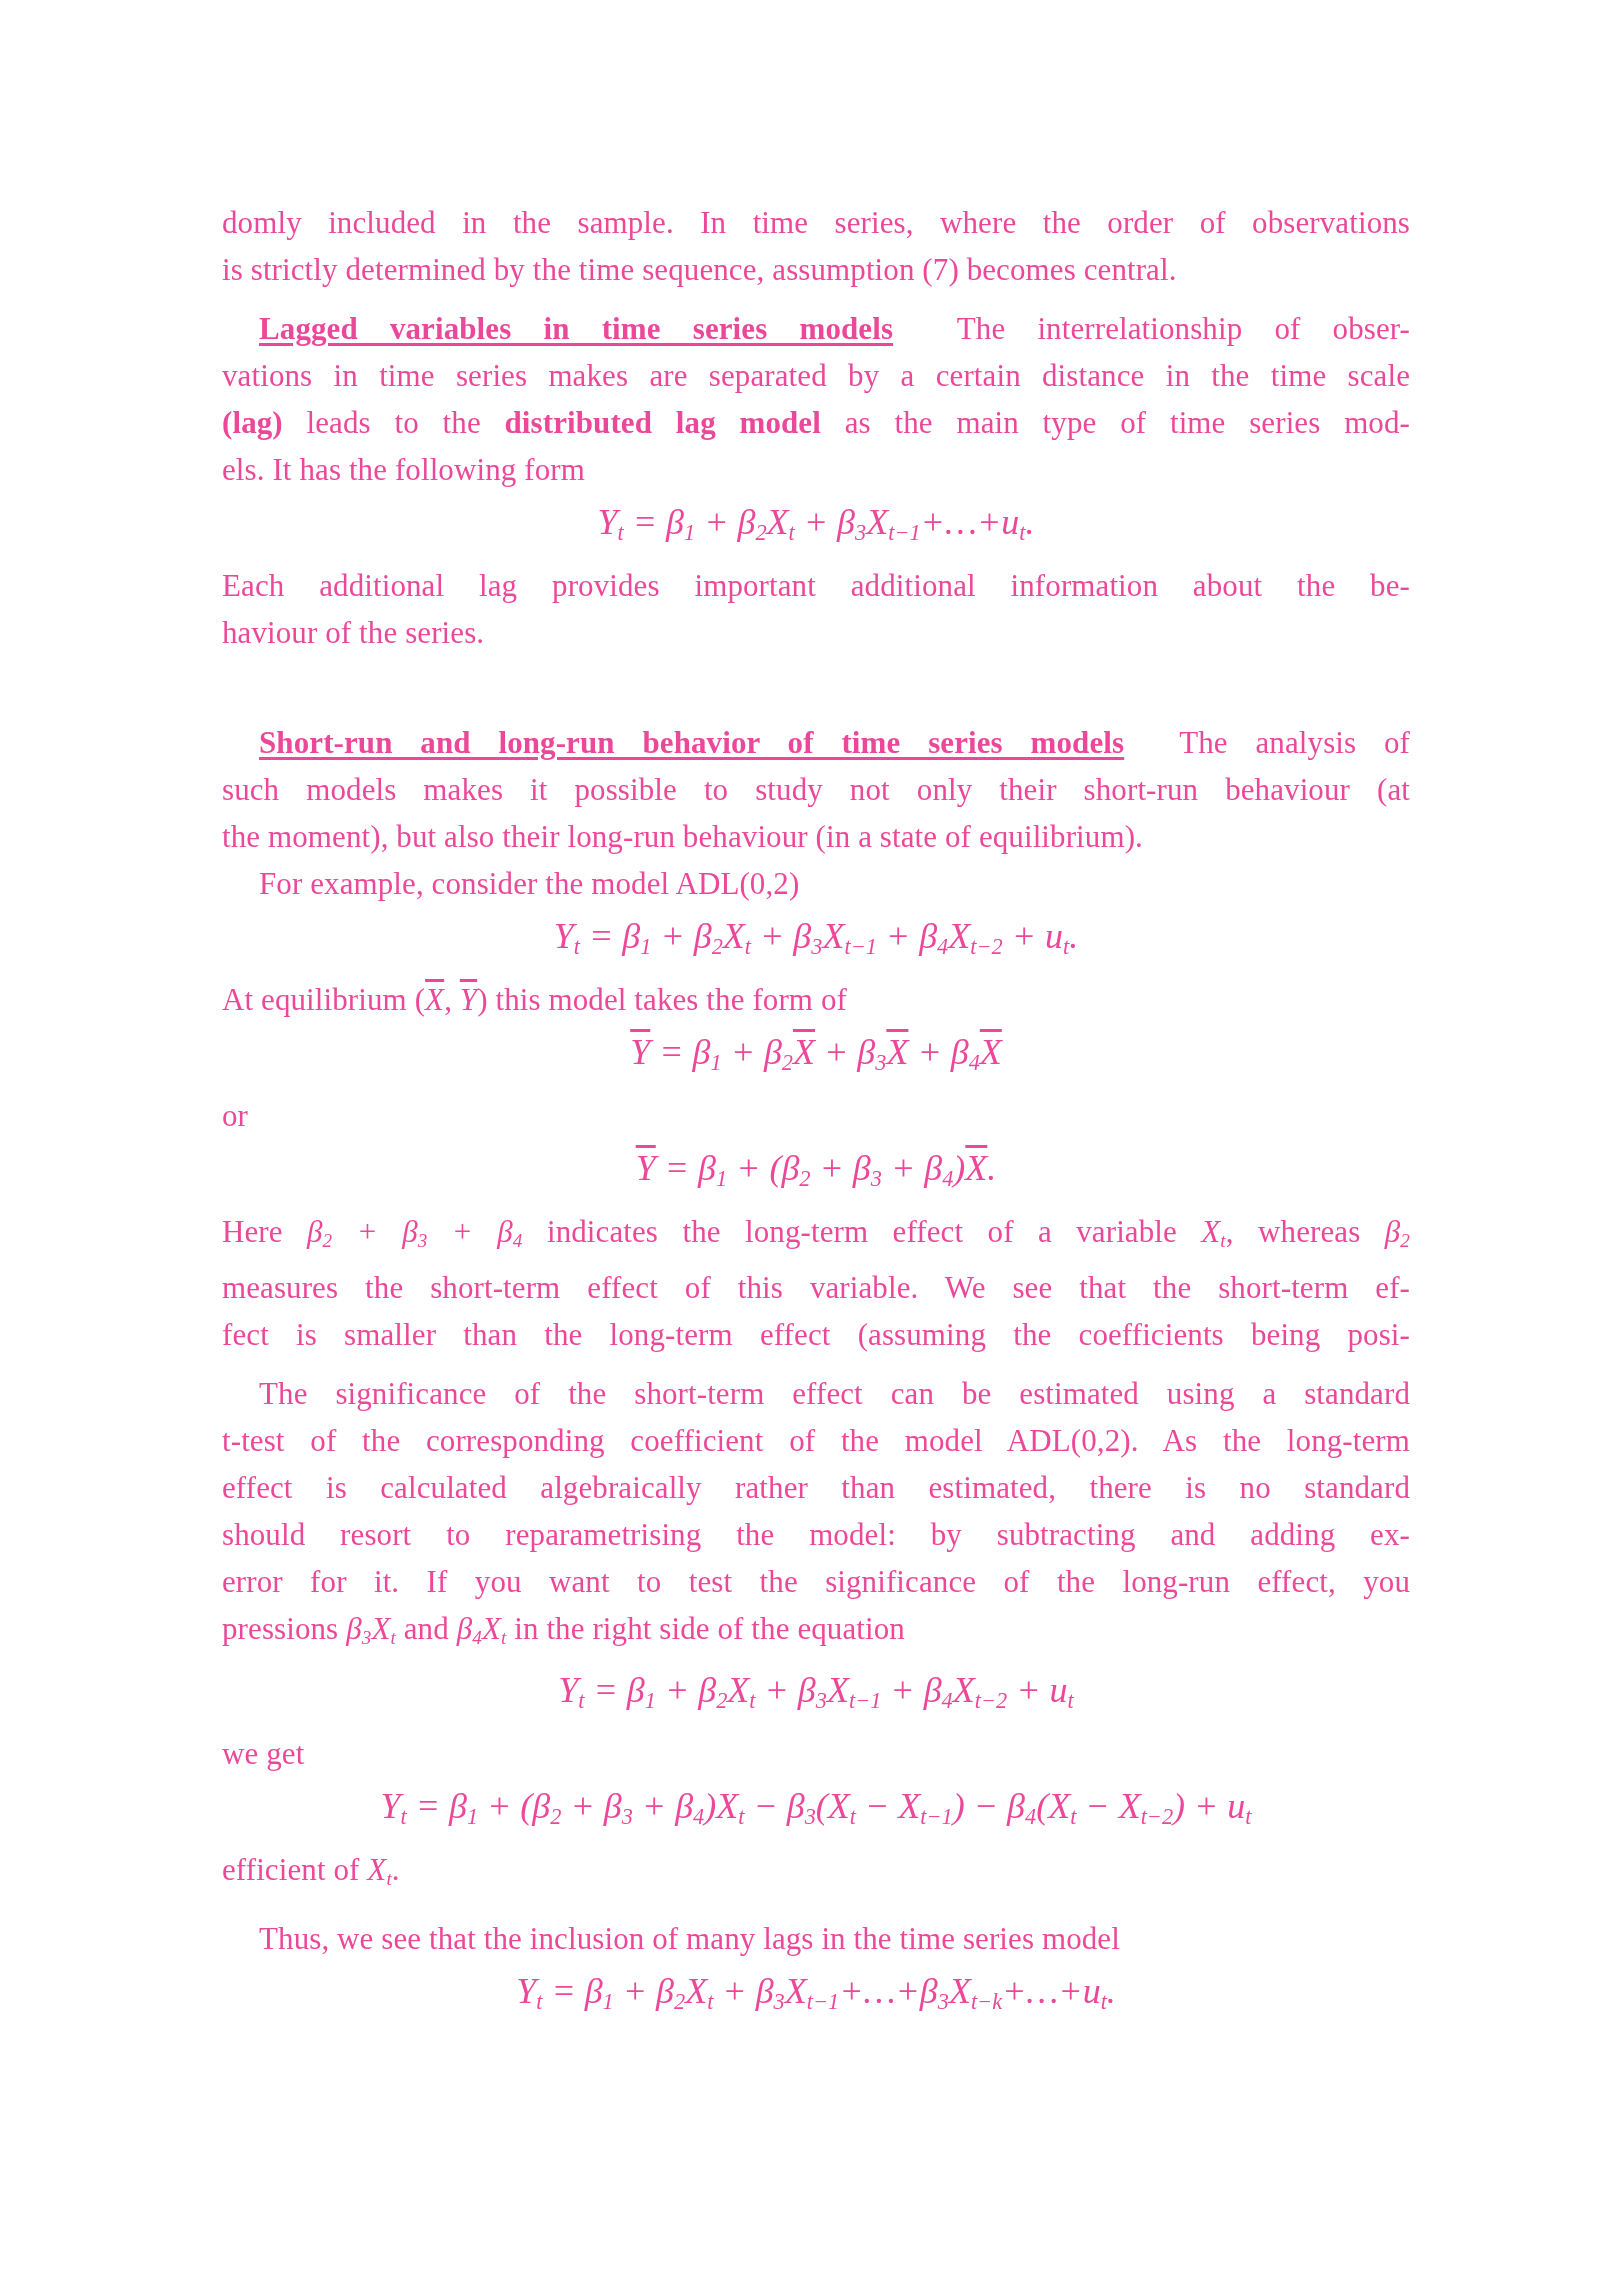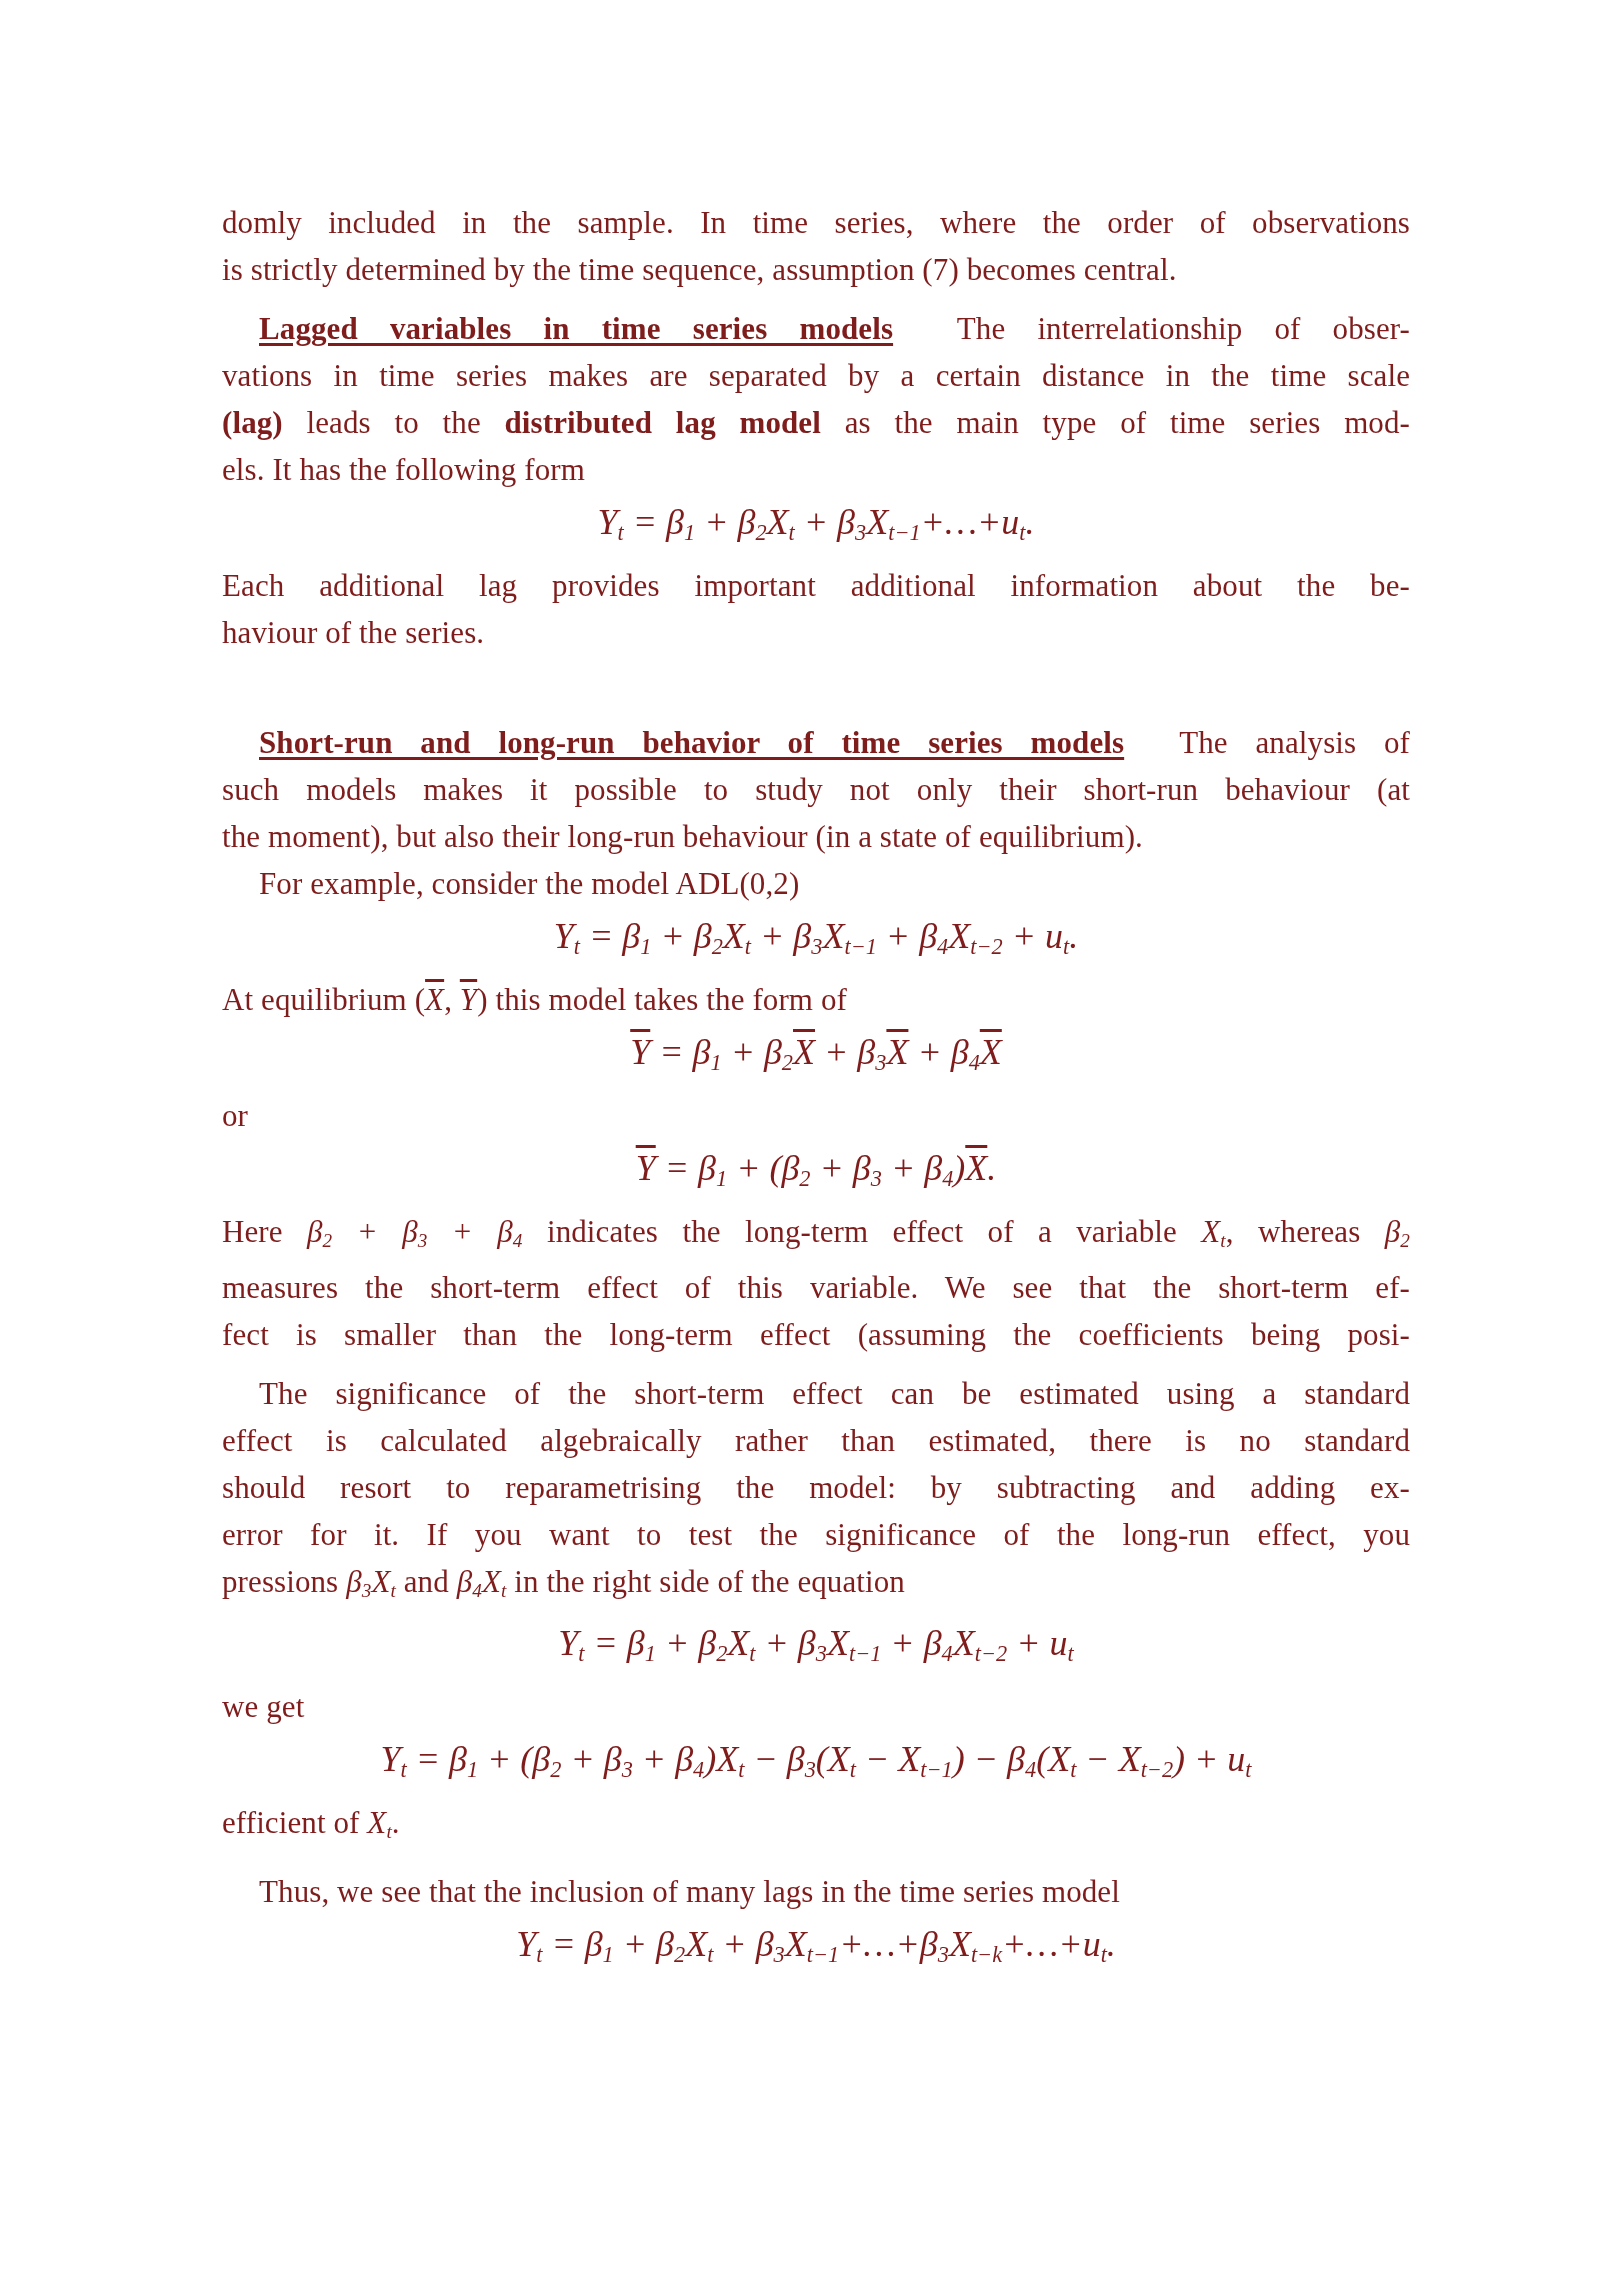--- a/index.html
+++ b/index.html
@@ -41,21 +41,21 @@
   .u{text-decoration:underline;margin-top:29px;}
   .i{font-style:italic;}
   .bar{text-decoration:overline;}
   .b.u{text-decoration:underline;text-underline-offset:3.9px;}
   .sb{font-size:0.62em;vertical-align:-0.28em;}
 </style>
 </head>
 <body>
 
 <div class="page">
-  <div class="content" style="color: #7f1d1d;">
+  <div class="content" style="color: #ec4899;">
       <div class="para">
         <div class="line"><span>domly included in the sample. In time series, where the order of observations</span></div>
         <div class="line last"><span>is strictly determined by the time sequence, assumption (7) becomes central.</span></div>
       </div>
       <div class="gap small"></div>
       <div class="para">
         <div class="line indent"><span class="b u">Lagged variables in time series models</span><span>&nbsp; </span><span>The interrelationship of obser-</span></div>
         <div class="line"><span>vations in time series makes are separated by a certain distance in the time scale</span></div>
         <div class="line"><span class="b">(lag)</span><span> leads to the </span><span class="b">distributed lag model</span><span> as the main type of time series mod-</span></div>
         <div class="line last"><span>els. It has the following form</span></div>
@@ -84,20 +84,21 @@
       </div>
       <div class="formula"><span class="bar">Y</span><span> = </span><span>β</span><span class="sb">1</span><span> + (</span><span>β</span><span class="sb">2</span><span> + </span><span>β</span><span class="sb">3</span><span> + </span><span>β</span><span class="sb">4</span><span>)</span><span class="bar">X</span><span>.</span></div>
       <div class="para">
         <div class="line"><span>Here </span><span class="i">β</span><span class="i sb">2</span><span class="i"> + </span><span class="i">β</span><span class="i sb">3</span><span class="i"> + </span><span class="i">β</span><span class="i sb">4</span><span> indicates the long-term effect of a variable </span><span class="i">X</span><span class="i sb">t</span><span>, whereas </span><span class="i">β</span><span class="i sb">2</span></div>
         <div class="line"><span>measures the short-term effect of this variable. We see that the short-term ef-</span></div>
         <div class="line"><span>fect is smaller than the long-term effect (assuming the coefficients being posi-</span></div>
       </div>
       <div class="gap small"></div>
       <div class="para">
         <div class="line indent"><span>The significance of the short-term effect can be estimated using a standard</span></div>
+        <div class="line"><span>t-test of the corresponding coefficient of the model ADL(0,2). As the long-term</span></div>
         <div class="line"><span>effect is calculated algebraically rather than estimated, there is no standard</span></div>
         <div class="line"><span>should resort to reparametrising the model: by subtracting and adding ex-</span></div>
         <div class="line"><span>error for it. If you want to test the significance of the long-run effect, you</span></div>
         <div class="line last"><span>pressions </span><span class="i">β</span><span class="i sb">3</span><span class="i">X</span><span class="i sb">t</span><span> and </span><span class="i">β</span><span class="i sb">4</span><span class="i">X</span><span class="i sb">t</span><span> in the right side of the equation</span></div>
       </div>
       <div class="formula"><span>Y</span><span class="sb">t</span><span> = </span><span>β</span><span class="sb">1</span><span> + </span><span>β</span><span class="sb">2</span><span>X</span><span class="sb">t</span><span> + </span><span>β</span><span class="sb">3</span><span>X</span><span class="sb">t−1</span><span> + </span><span>β</span><span class="sb">4</span><span>X</span><span class="sb">t−2</span><span> + </span><span>u</span><span class="sb">t</span></div>
       <div class="para">
         <div class="line last"><span>we get</span></div>
       </div>
       <div class="formula"><span>Y</span><span class="sb">t</span><span> = </span><span>β</span><span class="sb">1</span><span> + (</span><span>β</span><span class="sb">2</span><span> + </span><span>β</span><span class="sb">3</span><span> + </span><span>β</span><span class="sb">4</span><span>)</span><span>X</span><span class="sb">t</span><span> − </span><span>β</span><span class="sb">3</span><span>(</span><span>X</span><span class="sb">t</span><span> − </span><span>X</span><span class="sb">t−1</span><span>) − </span><span>β</span><span class="sb">4</span><span>(</span><span>X</span><span class="sb">t</span><span> − </span><span>X</span><span class="sb">t−2</span><span>) + </span><span>u</span><span class="sb">t</span></div>

